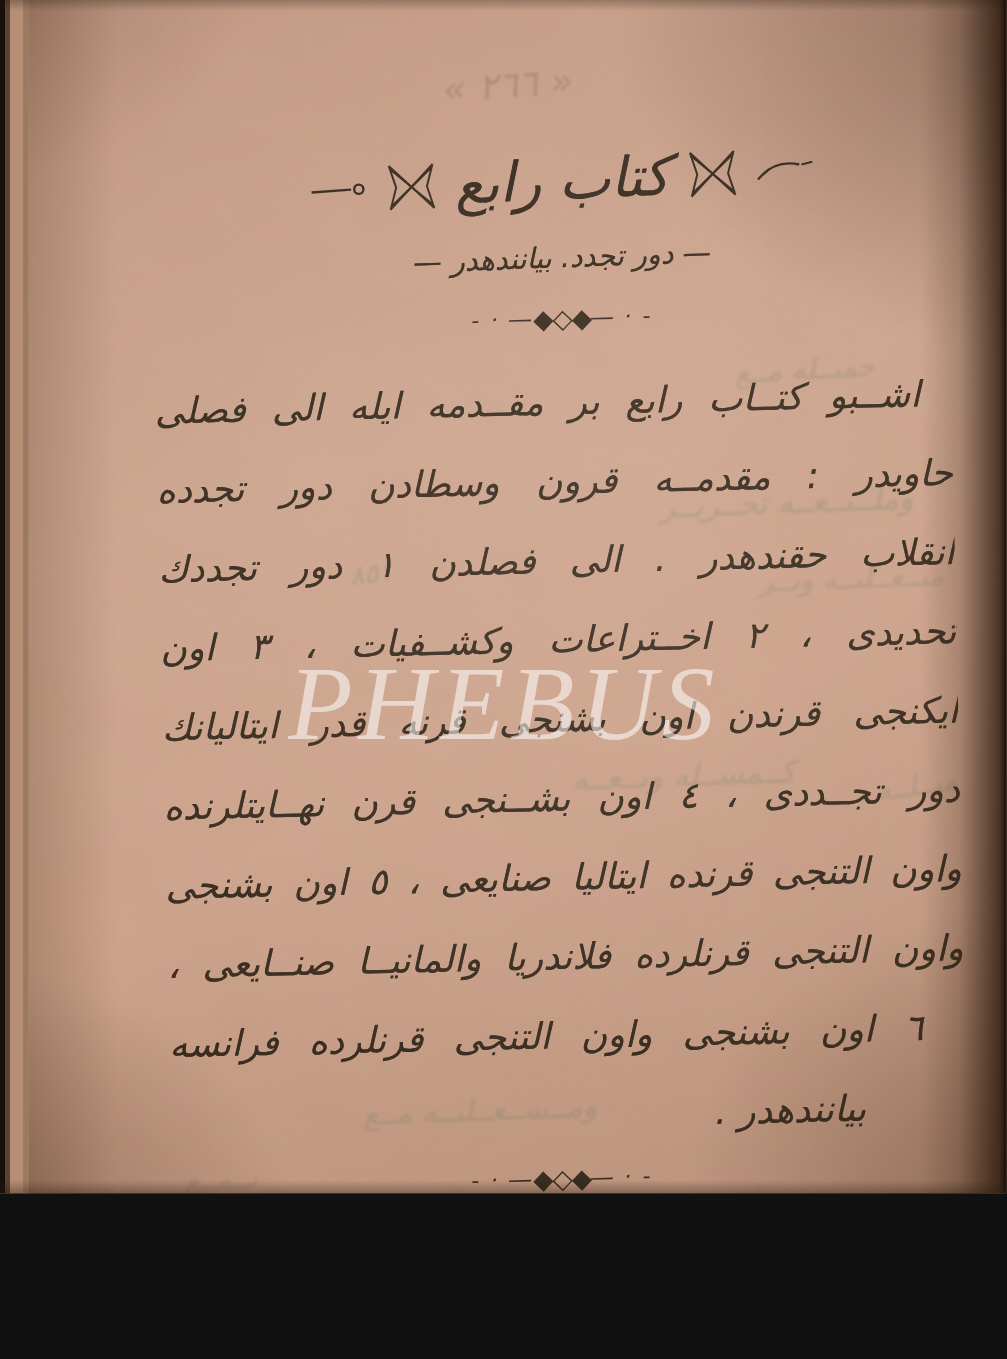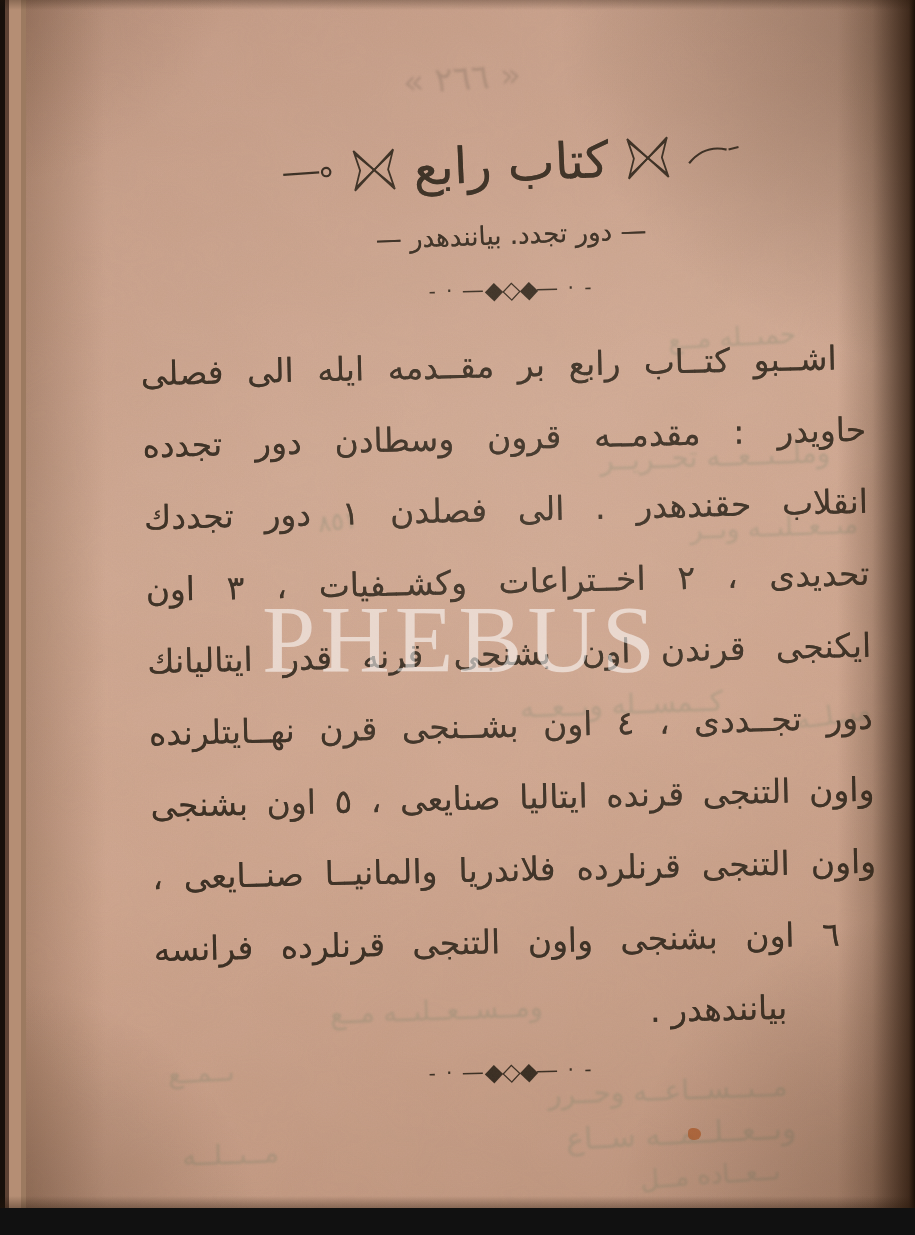--- a/index.html
+++ b/index.html
@@ -1,19 +1,20 @@
 <!DOCTYPE html>
 <html lang="ota" dir="ltr"><head>
 <meta charset="utf-8">
 <style>
   html,body{margin:0;padding:0;background:#111;}
   #photo{
-    position:relative;width:915px;height:1208px;overflow:hidden;
+    position:relative;width:915px;height:1085px;overflow:hidden;
     background:linear-gradient(160deg,#c59c88 0%,#d0a893 38%,#cfa58f 62%,#bd947e 100%);
     font-family:"DejaVu Sans",sans-serif;
+    font-style:italic;
   }
   
   .spine{position:absolute;left:0;top:0;bottom:0;width:26px;z-index:30;
     background:linear-gradient(to right,#17100a 0px 5px,#5d4233 5px 9px,#b58e74 9px 21px,#9c7a60 21px 26px);}
   .gutter{position:absolute;left:26px;top:0;bottom:0;width:80px;z-index:3;
     background:linear-gradient(to right,rgba(92,60,38,0.28),rgba(92,60,38,0));}
   .edge-right{position:absolute;right:0;top:0;bottom:0;width:78px;z-index:31;
     background:linear-gradient(to right,rgba(48,28,12,0) 0%,rgba(48,28,12,0.22) 45%,rgba(40,22,10,0.78) 92%,#1a0f07 100%);}
   .edge-top{position:absolute;left:0;right:0;top:0;height:10px;z-index:31;
     background:linear-gradient(to bottom,rgba(40,24,12,0.30),rgba(40,24,12,0));}

